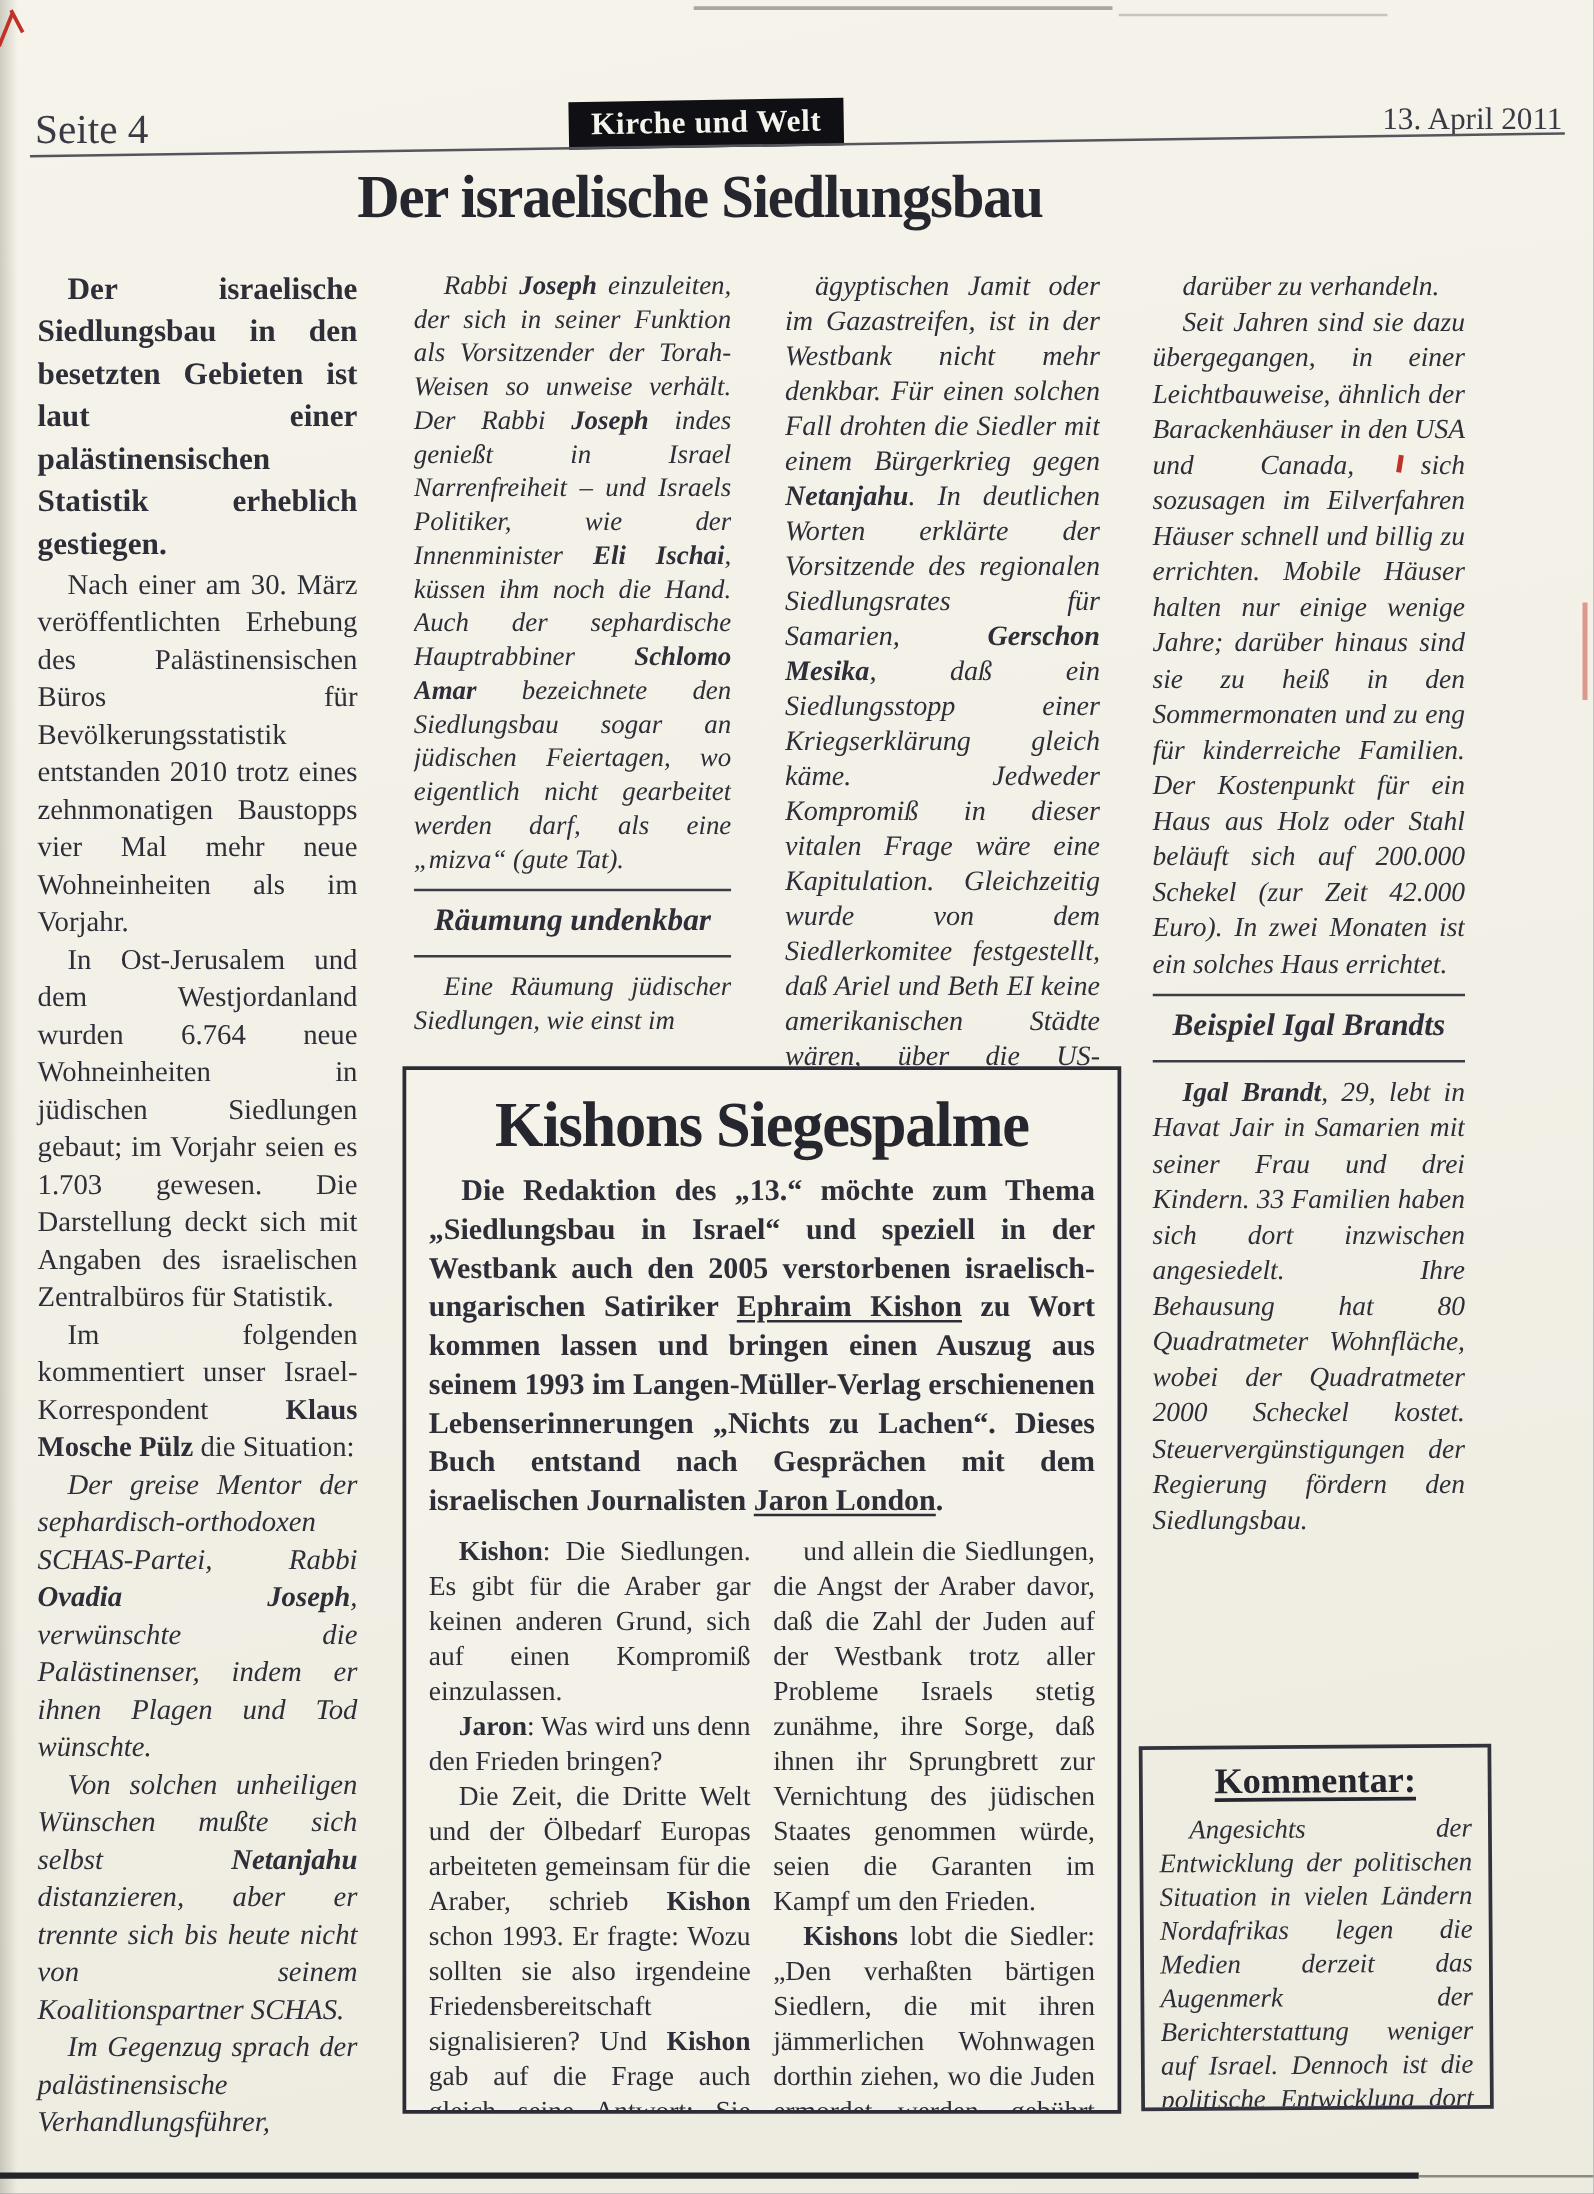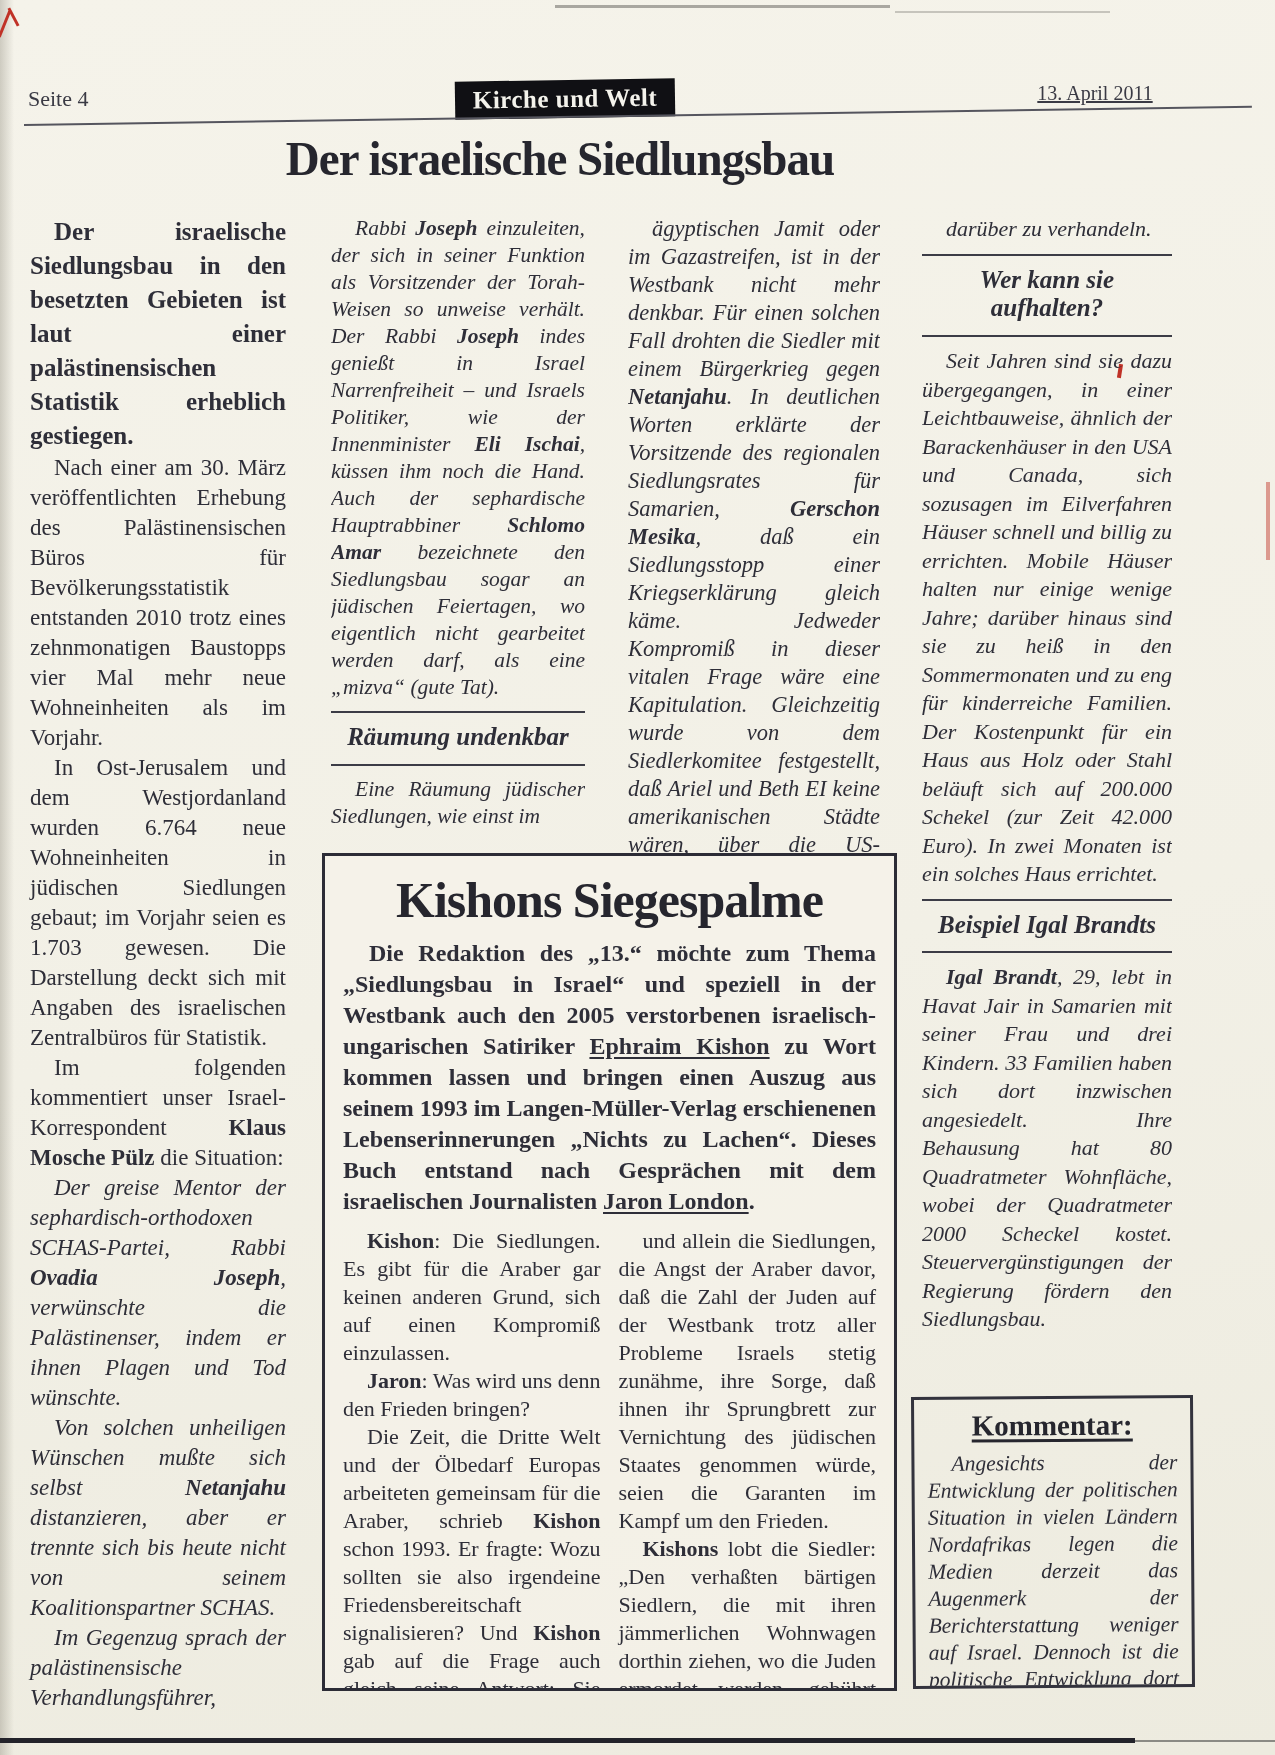--- a/index.html
+++ b/index.html
@@ -15,28 +15,28 @@
   .edge-shadow{left:0;top:0;width:14px;height:100%;background:linear-gradient(90deg,rgba(90,85,70,.25),rgba(0,0,0,0));}
   .top-line-1{left:555px;top:5px;width:335px;height:3px;background:#a9a7a0;}
   .top-line-2{left:895px;top:11px;width:215px;height:2px;background:#c6c4bc;}
   .bottom-bar{left:0;top:1738px;width:1135px;height:5px;background:#23232a;}
   .bottom-bar-tail{left:1135px;top:1740px;width:140px;height:2px;background:#8b8a84;}
   .red-1{left:3px;top:10px;width:3px;height:28px;background:#c03227;transform:rotate(22deg);}
   .red-2{left:12px;top:7px;width:3px;height:20px;background:#c03227;transform:rotate(-28deg);}
   .red-3{left:1118px;top:364px;width:4px;height:14px;background:#c03227;transform:rotate(9deg);}
   .red-4{left:1266px;top:482px;width:4px;height:78px;background:#d06a5e;opacity:.65;}
   
-  .page-number{position:absolute;left:28px;top:86px;font-size:22px;color:#3a3a44;}
+  .page-number{position:absolute;left:28px;top:86px;font-size:33px;color:#3a3a44;}
   .section-badge{
     position:absolute;left:455px;top:80px;width:220px;height:38px;
     background:#101014;color:#f4f3ec;font-weight:700;font-size:25px;
     display:flex;align-items:center;justify-content:center;
     transform:rotate(-0.9deg);letter-spacing:.5px;
   }
-  .issue-date{position:absolute;left:940px;top:82px;width:310px;font-size:20px;text-align:center;color:#3a3a44;text-decoration:underline;}
+  .issue-date{position:absolute;left:940px;top:82px;width:310px;font-size:25px;text-align:right;color:#3a3a44;}
   .header-rule{
     position:absolute;left:24px;top:124px;width:1228px;height:2px;background:#55555e;
     transform:rotate(-0.85deg);transform-origin:left center;
   }
   
   .main-headline{
     position:absolute;left:150px;top:131px;width:820px;margin:0;
     font-size:47px;font-weight:700;text-align:center;letter-spacing:-1px;
     color:#26262e;transform:scaleY(1.04);
   }
@@ -118,21 +118,20 @@
     <div class="sub-heading">Räumung undenkbar</div>
     <p class="ital">Eine Räumung jüdischer Siedlungen, wie einst im</p>
   </div>
 
   <div class="col col-3">
     <p class="ital"><span>ägyptischen Jamit oder im Gazastreifen, ist in der Westbank nicht mehr denkbar. Für einen solchen Fall drohten die Siedler mit einem Bürgerkrieg gegen </span><span class="b">Netanjahu</span><span>. In deutlichen Worten erklärte der Vorsitzende des regionalen Siedlungsrates für Samarien, </span><span class="b">Gerschon Mesika</span><span>, daß ein Siedlungsstopp einer Kriegserklärung gleich käme. Jedweder Kompromiß in dieser vitalen Frage wäre eine Kapitulation. Gleichzeitig wurde von dem Siedlerkomitee festgestellt, daß Ariel und Beth EI keine amerikanischen Städte wären, über die US-Präsident Obama das Mandat habe,</span></p>
   </div>
 
   <div class="col col-4">
     <p class="ital">darüber zu verhandeln.</p>
-    <div class="sub-heading">Wer kann sie aufhalten?</div>
     <p class="ital">Seit Jahren sind sie dazu übergegangen, in einer Leichtbauweise, ähnlich der Barackenhäuser in den USA und Canada, sich sozusagen im Eilverfahren Häuser schnell und billig zu errichten. Mobile Häuser halten nur einige wenige Jahre; darüber hinaus sind sie zu heiß in den Sommermonaten und zu eng für kinderreiche Familien. Der Kostenpunkt für ein Haus aus Holz oder Stahl beläuft sich auf 200.000 Schekel (zur Zeit 42.000 Euro). In zwei Monaten ist ein solches Haus errichtet.</p>
     <div class="sub-heading">Beispiel Igal Brandts</div>
     <p class="ital"><span class="b">Igal Brandt</span><span>, 29, lebt in Havat Jair in Samarien mit seiner Frau und drei Kindern. 33 Familien haben sich dort inzwischen angesiedelt. Ihre Behausung hat 80 Quadratmeter Wohnfläche, wobei der Quadratmeter 2000 Scheckel kostet. Steuervergünstigungen der Regierung fördern den Siedlungsbau.</span></p>
 
   </div>
 
   <div class="kishon-box">
     <h2 class="kishon-headline">Kishons Siegespalme</h2>
     <p class="kishon-intro"><span>Die Redaktion des „13.“ möchte zum Thema „Siedlungsbau in Israel“ und speziell in der Westbank auch den 2005 verstorbenen israelisch-ungarischen Satiriker </span><span class="u">Ephraim Kishon</span><span> zu Wort kommen lassen und bringen einen Auszug aus seinem 1993 im Langen-Müller-Verlag erschienenen Lebenserinnerungen „Nichts zu Lachen“. Dieses Buch entstand nach Gesprächen mit dem israelischen Journalisten </span><span class="u">Jaron London</span><span>.</span></p>
     <div class="kishon-cols">

